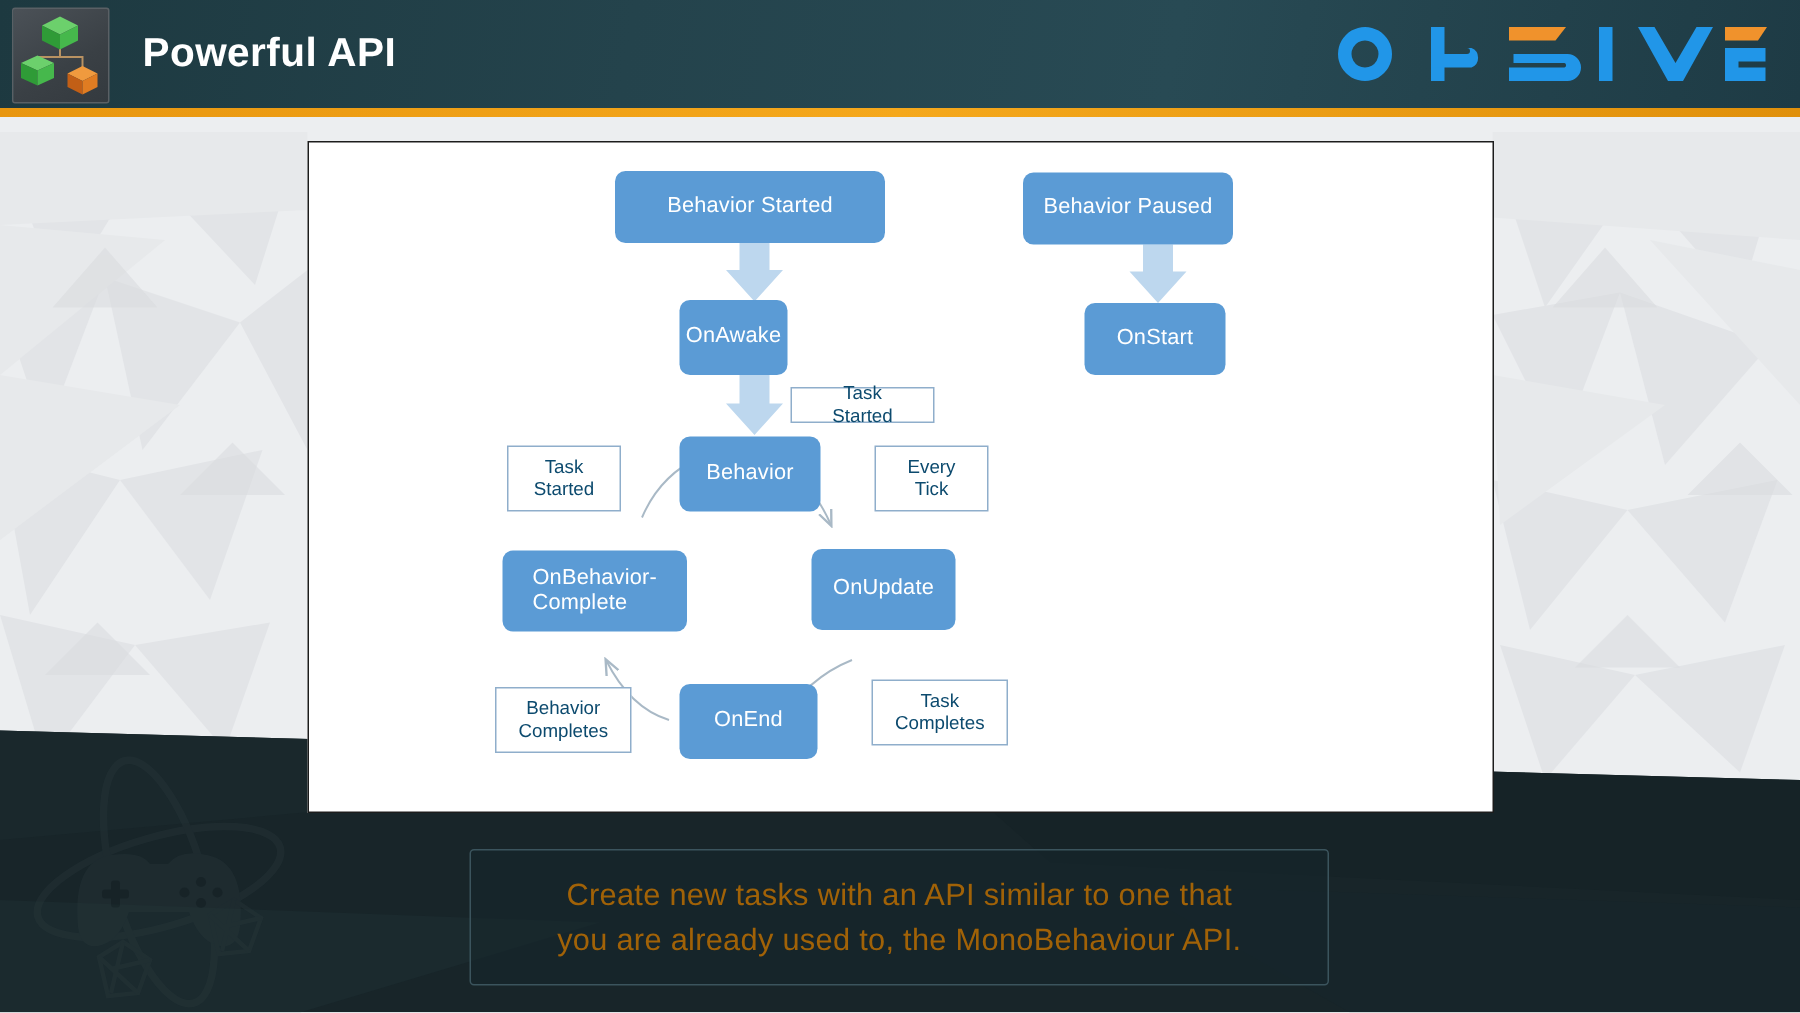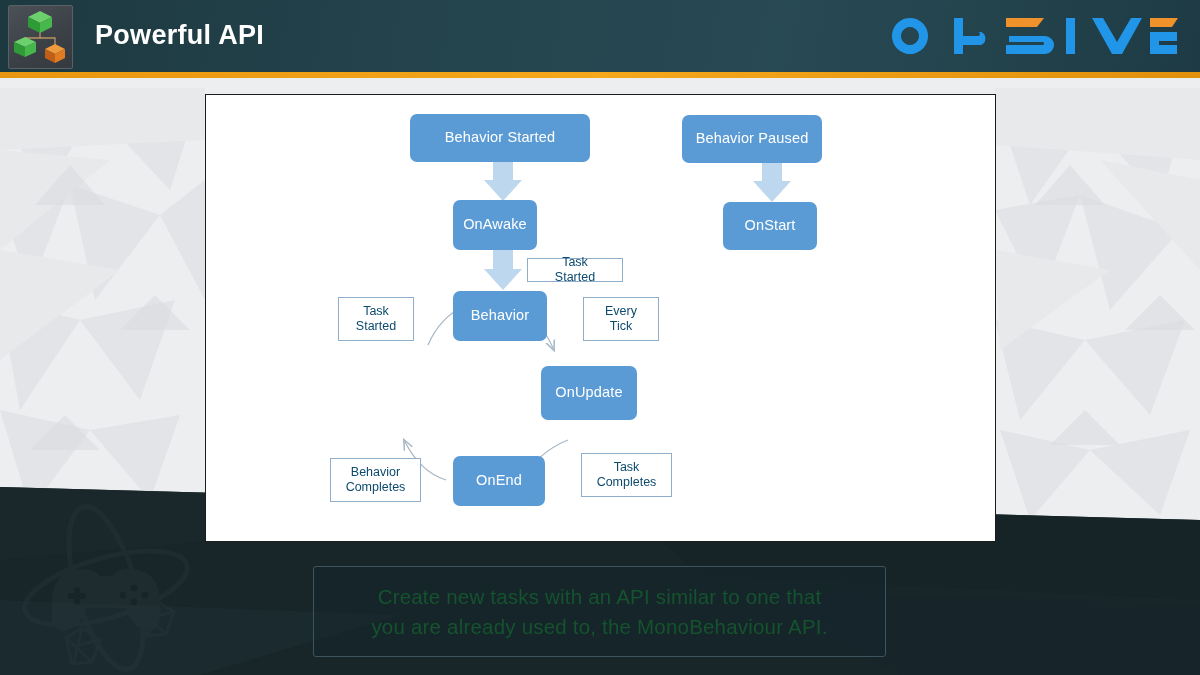--- a/index.html
+++ b/index.html
@@ -104,21 +104,21 @@
   
   .caption-box {
     position:absolute; left:313px; top:566px;
     width:571px; height:89px;
     background: rgba(22,38,44,0.55);
     border:1px solid #3b545d;
     border-radius:3px;
     display:flex; align-items:center; justify-content:center;
   }
   .caption-text {
-    color:#14532d;
+    color:#a16207;
     font-size:20.5px;
     line-height:1.42;
     text-align:center;
     letter-spacing:0.2px;
     padding:0 14px;
     white-space:pre-line;
   }
 
   
   .watermark {
@@ -298,26 +298,28 @@
 
       <path d="M240 385 q-26 -8 -42 -40" fill="none" stroke="#a9b9c6" stroke-width="1.3" marker-end="url(#thinArrow)"></path>
 
       <path d="M362 345 q-30 12 -48 42" fill="none" stroke="#a9b9c6" stroke-width="1.3" marker-end="url(#thinArrow)"></path>
     </svg>
 
     <div class="node" style="left:204px; top:19px; width:180px; height:48px;">Behavior Started</div>
 
     <div class="node" style="left:476px; top:20px; width:140px; height:48px;">Behavior Paused</div>
 
-    <div class="node" style="left:247px; top:105px; width:84px; height:50px;">OnAwake</div>
+    <div class="node" style="left:247px; top:105px; width:72px; height:50px;">OnAwake</div>
 
     <div class="node" style="left:517px; top:107px; width:94px; height:48px;">OnStart</div>
 
     <div class="node" style="left:247px; top:196px; width:94px; height:50px;">Behavior</div>
 
+    <div class="node" style="left:129px; top:272px; width:123px; height:54px; white-space:pre-line;">OnBehavior-
+Complete</div>
 
     <div class="node" style="left:335px; top:271px; width:96px; height:54px;">OnUpdate</div>
 
     <div class="node" style="left:247px; top:361px; width:92px; height:50px;">OnEnd</div>
 
     <div class="label-box" style="left:321px; top:163px; width:96px; height:24px;">Task Started</div>
 
     <div class="label-box" style="left:132px; top:202px; width:76px; height:44px; white-space:pre-line;">Task
 Started</div>
 

